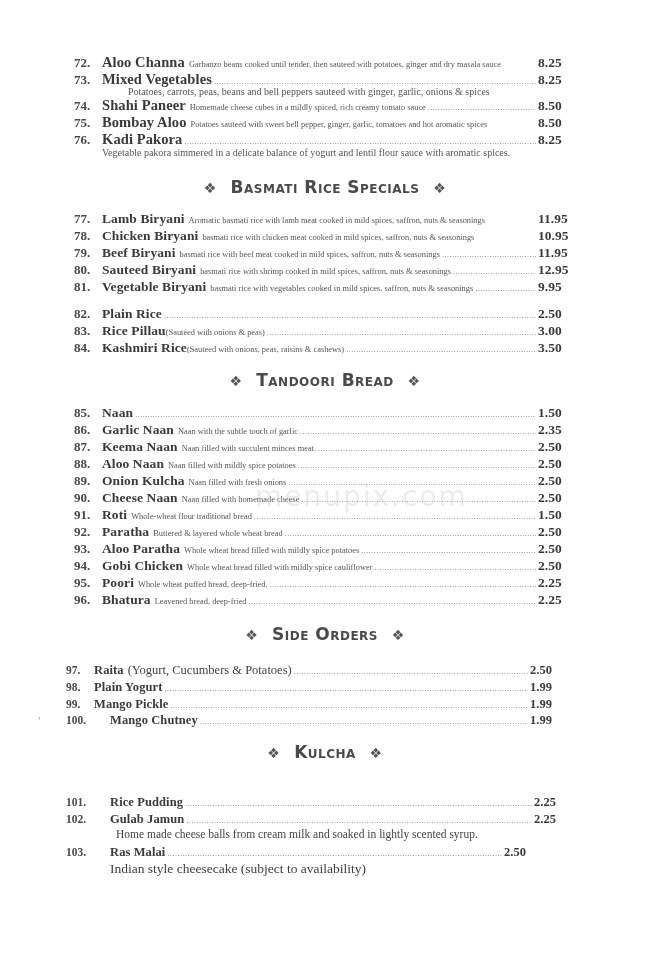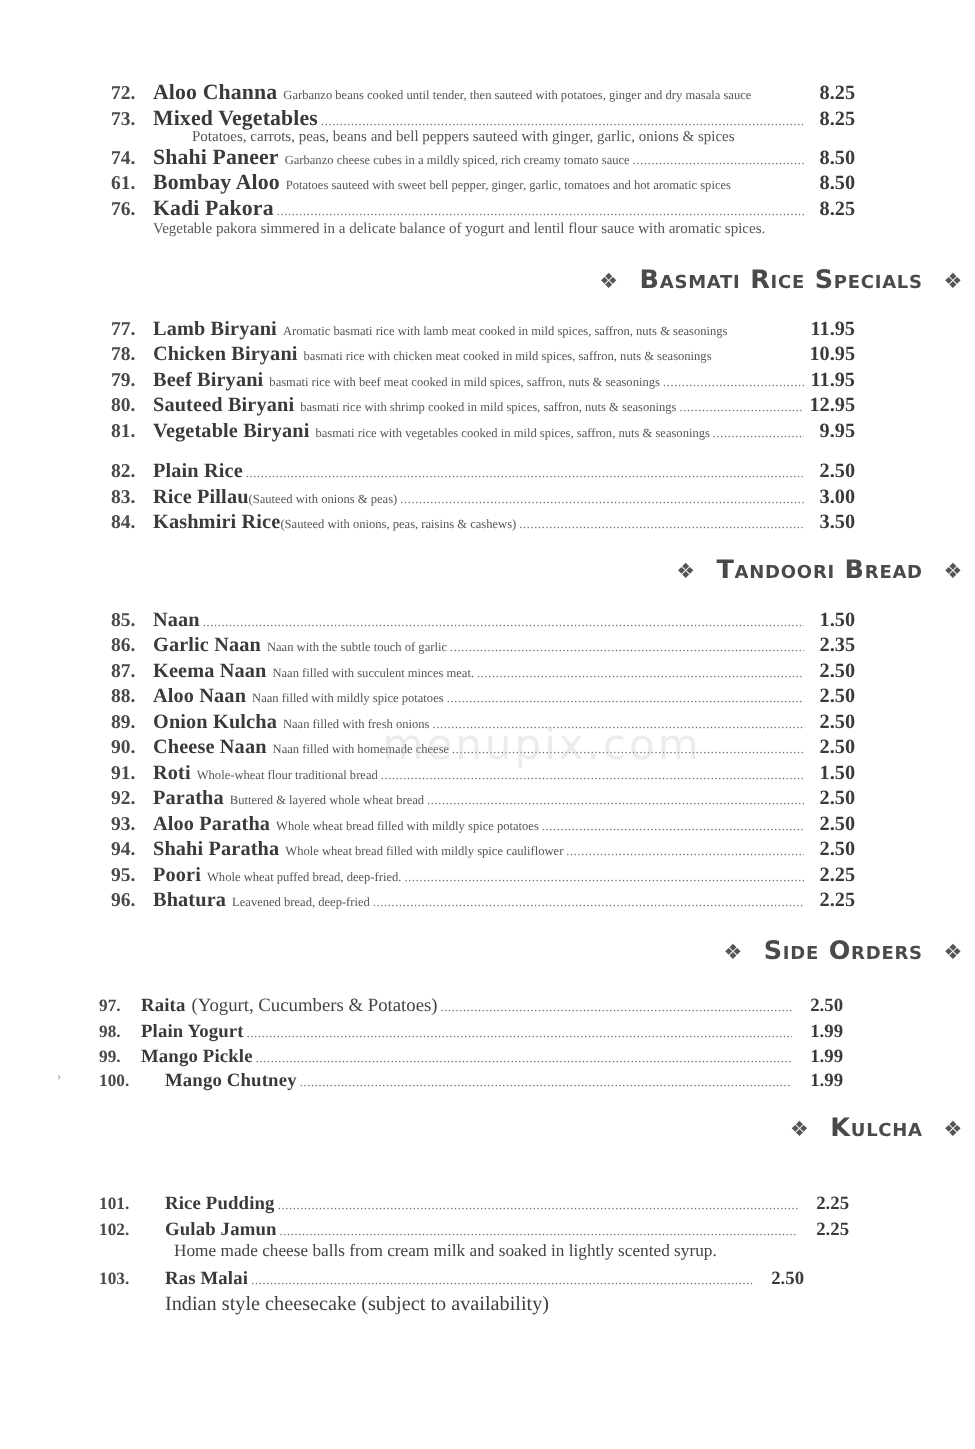--- a/index.html
+++ b/index.html
@@ -17,25 +17,25 @@
   }
   .num { display: inline-block; width: 28px; font-size: 13px; font-weight: bold; color: #4a4a4a; }
   .num.wide { width: 40px; font-size: 11.5px; }
   .name { font-weight: bold; font-size: 13.5px; color: #3a3a3a; letter-spacing: 0.1px; }
   .name.big { font-size: 14.5px; }
   .name.small { font-size: 12.5px; }
   .desc { font-size: 8.4px; color: #555; margin-left: 4px; }
   .paren { font-size: 8.4px; color: #555; }
   .dots { flex: 1; overflow: hidden; font-size: 8px; color: #666; margin: 0 2px; letter-spacing: 0.5px; }
   .dots::before { content: "................................................................................................................................................................................................................................................"; }
-  .price { font-weight: bold; font-size: 13.5px; color: #3a3a3a; min-width: 32px; text-align: right; }
+  .price { font-weight: bold; font-size: 13.5px; color: #3a3a3a; min-width: 32px; }
   .sub { position: absolute; font-size: 10px; color: #555; white-space: nowrap; }
   .sub.large { font-size: 12.5px; color: #3f3f3f; }
   .heading {
-    position: absolute; left: 0; width: 650px; text-align: right;
+    position: absolute; left: 0; width: 650px; text-align: center;
     font-family: "DejaVu Sans", "Liberation Sans", sans-serif;
     font-weight: bold; color: #4a4a4a; font-size: 15px; letter-spacing: 0.5px;
     font-variant: small-caps;
   }
   .heading .orn { font-size: 14px; color: #555; margin: 0 8px; }
   .heading .title { font-size: 17px; }
   .watermark {
     position: absolute; left: 255px; top: 462px; width: 190px; height: 30px;
     font-family: "DejaVu Sans", sans-serif; font-size: 28px; color: rgba(200,200,200,0.35);
     letter-spacing: 2px; pointer-events: none; margin-top: 18px;
@@ -57,26 +57,26 @@
   <div class="row" style="top:71px">
     <span class="num">73.</span>
     <span class="name big">Mixed Vegetables</span>
     <span class="dots"></span>
     <span class="price">8.25</span>
   </div>
   <div class="sub" style="left:128px;top:86px">Potatoes, carrots, peas, beans and bell peppers sauteed with ginger, garlic, onions &amp; spices</div>
   <div class="row" style="top:97px">
     <span class="num">74.</span>
     <span class="name big">Shahi Paneer</span>
-    <span class="desc">Garbanzo cheese cubes in a mildly spiced, rich creamy tomato sauce</span>
+    <span class="desc">Homemade cheese cubes in a mildly spiced, rich creamy tomato sauce</span>
     <span class="dots"></span>
     <span class="price">8.50</span>
   </div>
   <div class="row" style="top:114px">
-    <span class="num">61.</span>
+    <span class="num">75.</span>
     <span class="name big">Bombay Aloo</span>
     <span class="desc">Potatoes sauteed with sweet bell pepper, ginger, garlic, tomatoes and hot aromatic spices</span>
     <span class="dots" style="visibility:hidden"></span>
     <span class="price">8.50</span>
   </div>
   <div class="row" style="top:131px">
     <span class="num">76.</span>
     <span class="name big">Kadi Pakora</span>
     <span class="dots"></span>
     <span class="price">8.25</span>
@@ -208,21 +208,21 @@
   </div>
   <div class="row" style="top:541px">
     <span class="num">93.</span>
     <span class="name">Aloo Paratha</span>
     <span class="desc">Whole wheat bread filled with mildly spice potatoes</span>
     <span class="dots"></span>
     <span class="price">2.50</span>
   </div>
   <div class="row" style="top:558px">
     <span class="num">94.</span>
-    <span class="name">Shahi Paratha</span>
+    <span class="name">Gobi Chicken</span>
     <span class="desc">Whole wheat bread filled with mildly spice cauliflower</span>
     <span class="dots"></span>
     <span class="price">2.50</span>
   </div>
   <div class="row" style="top:575px">
     <span class="num">95.</span>
     <span class="name">Poori</span>
     <span class="desc">Whole wheat puffed bread, deep-fried.</span>
     <span class="dots"></span>
     <span class="price">2.25</span>

